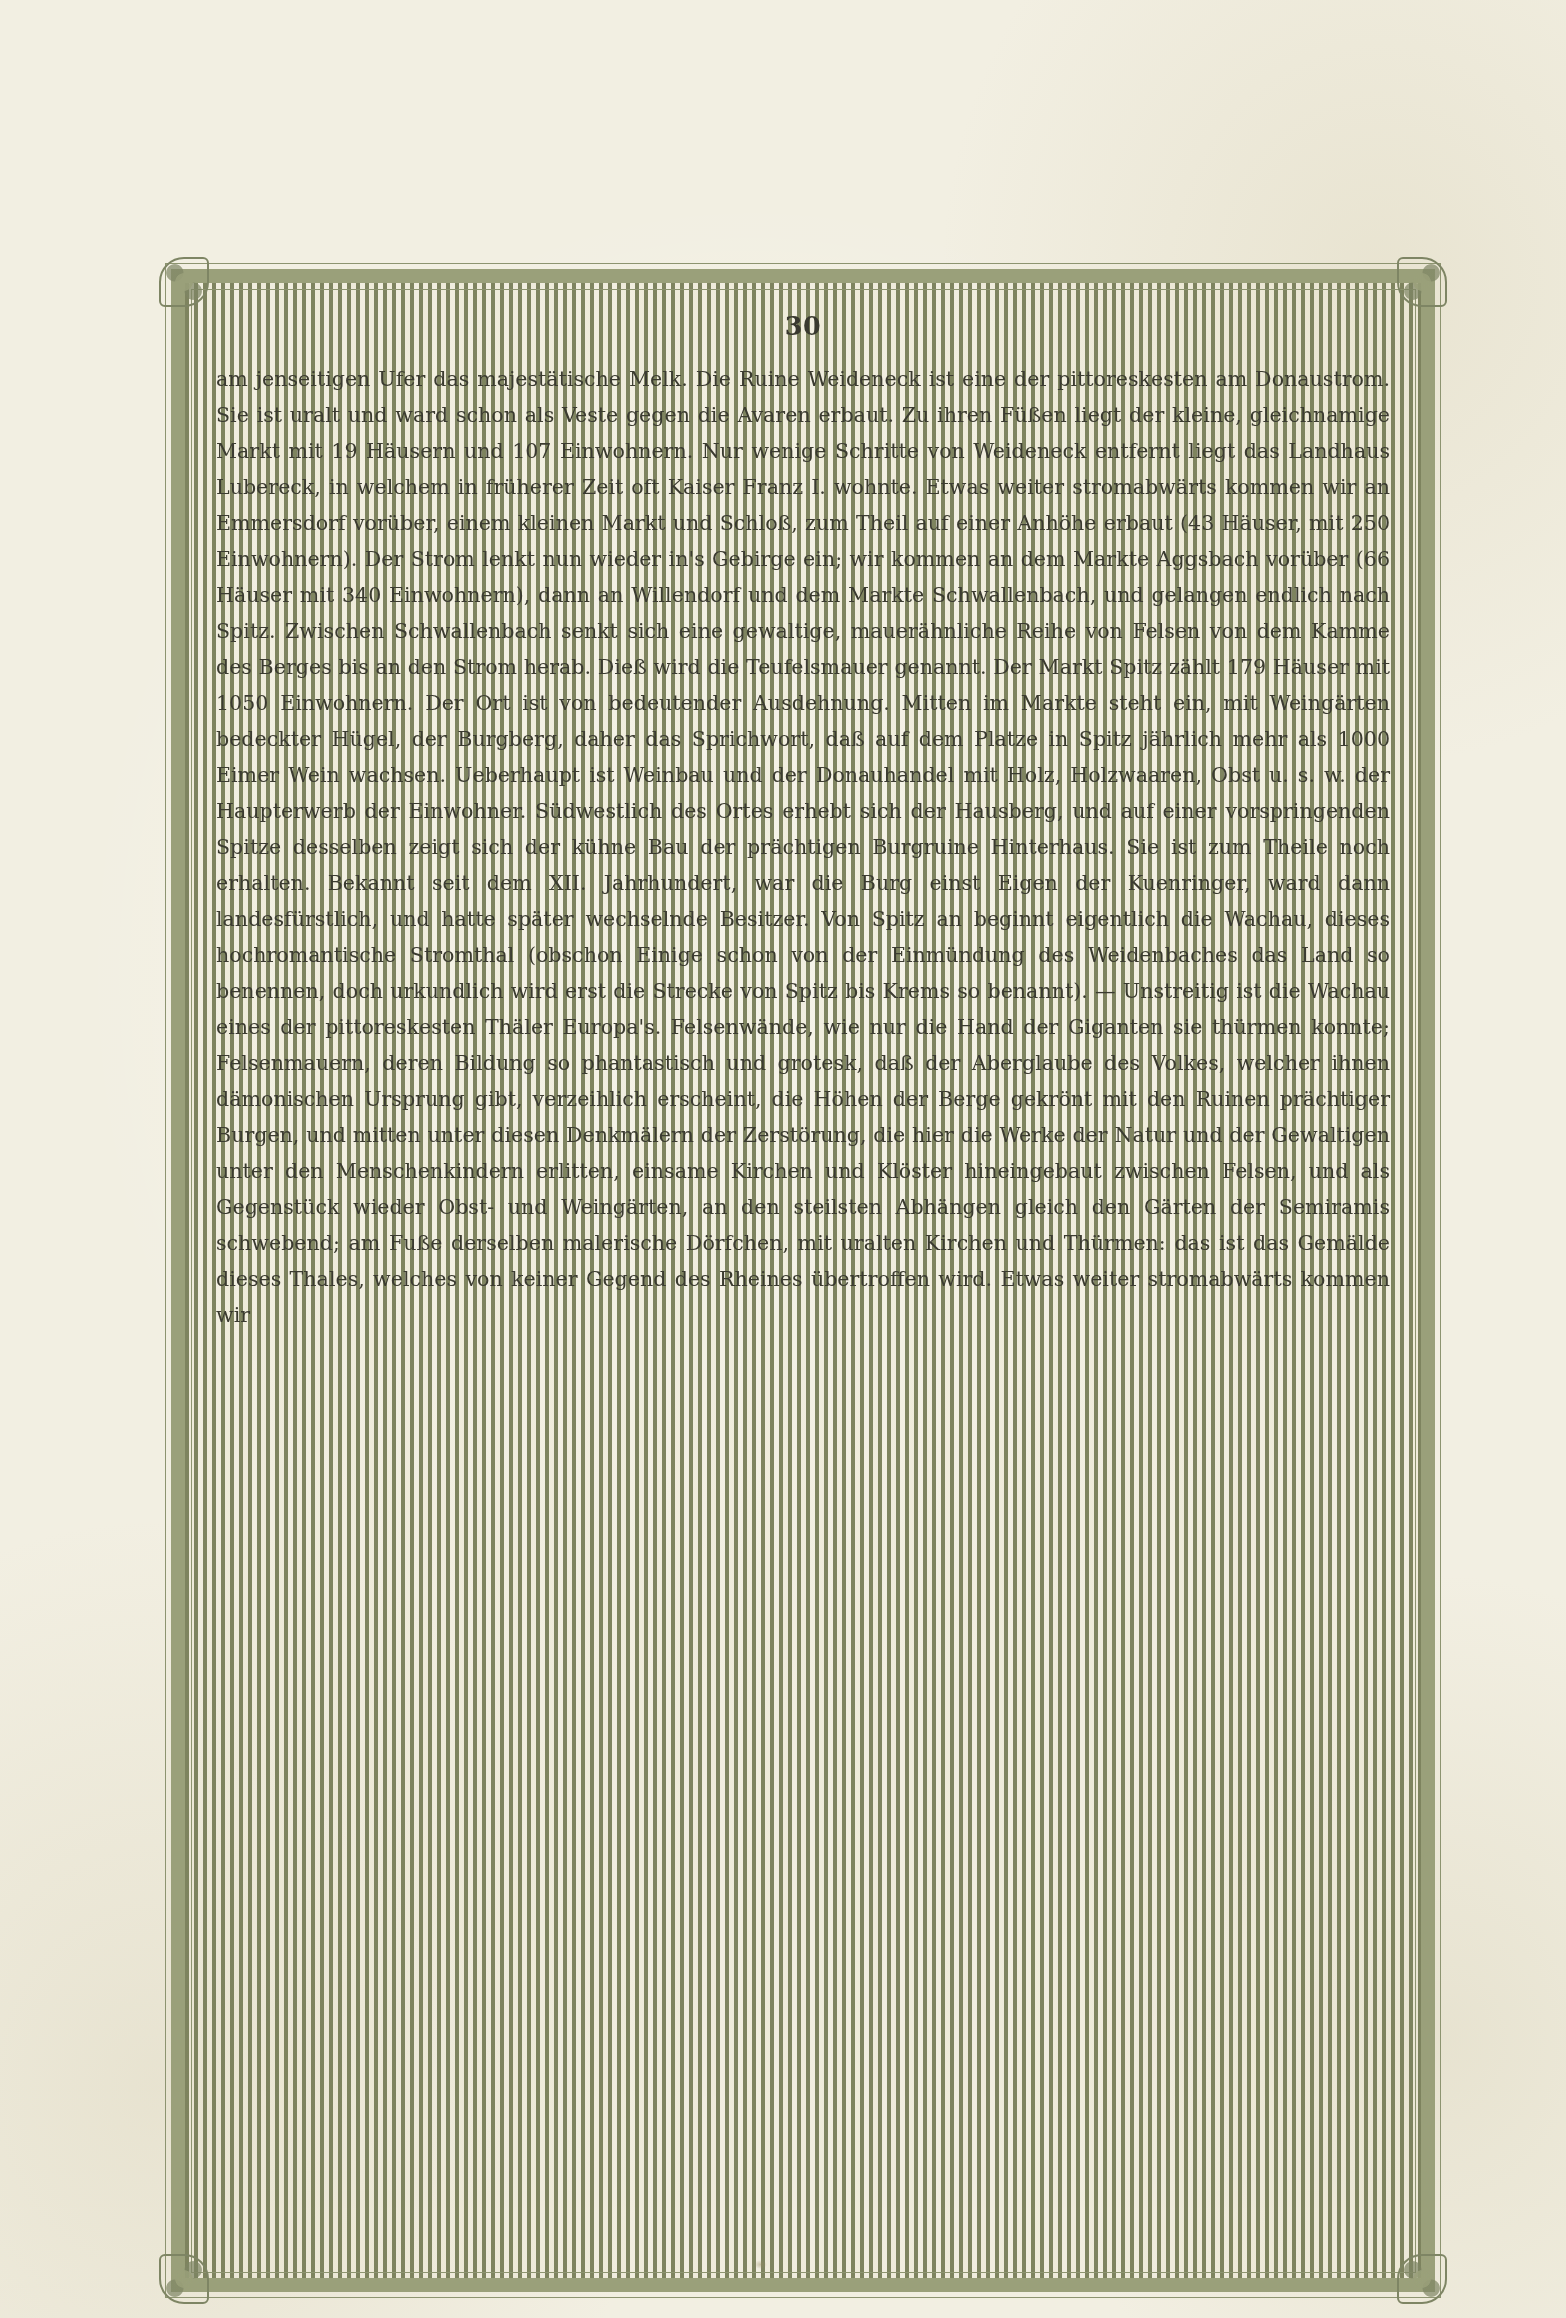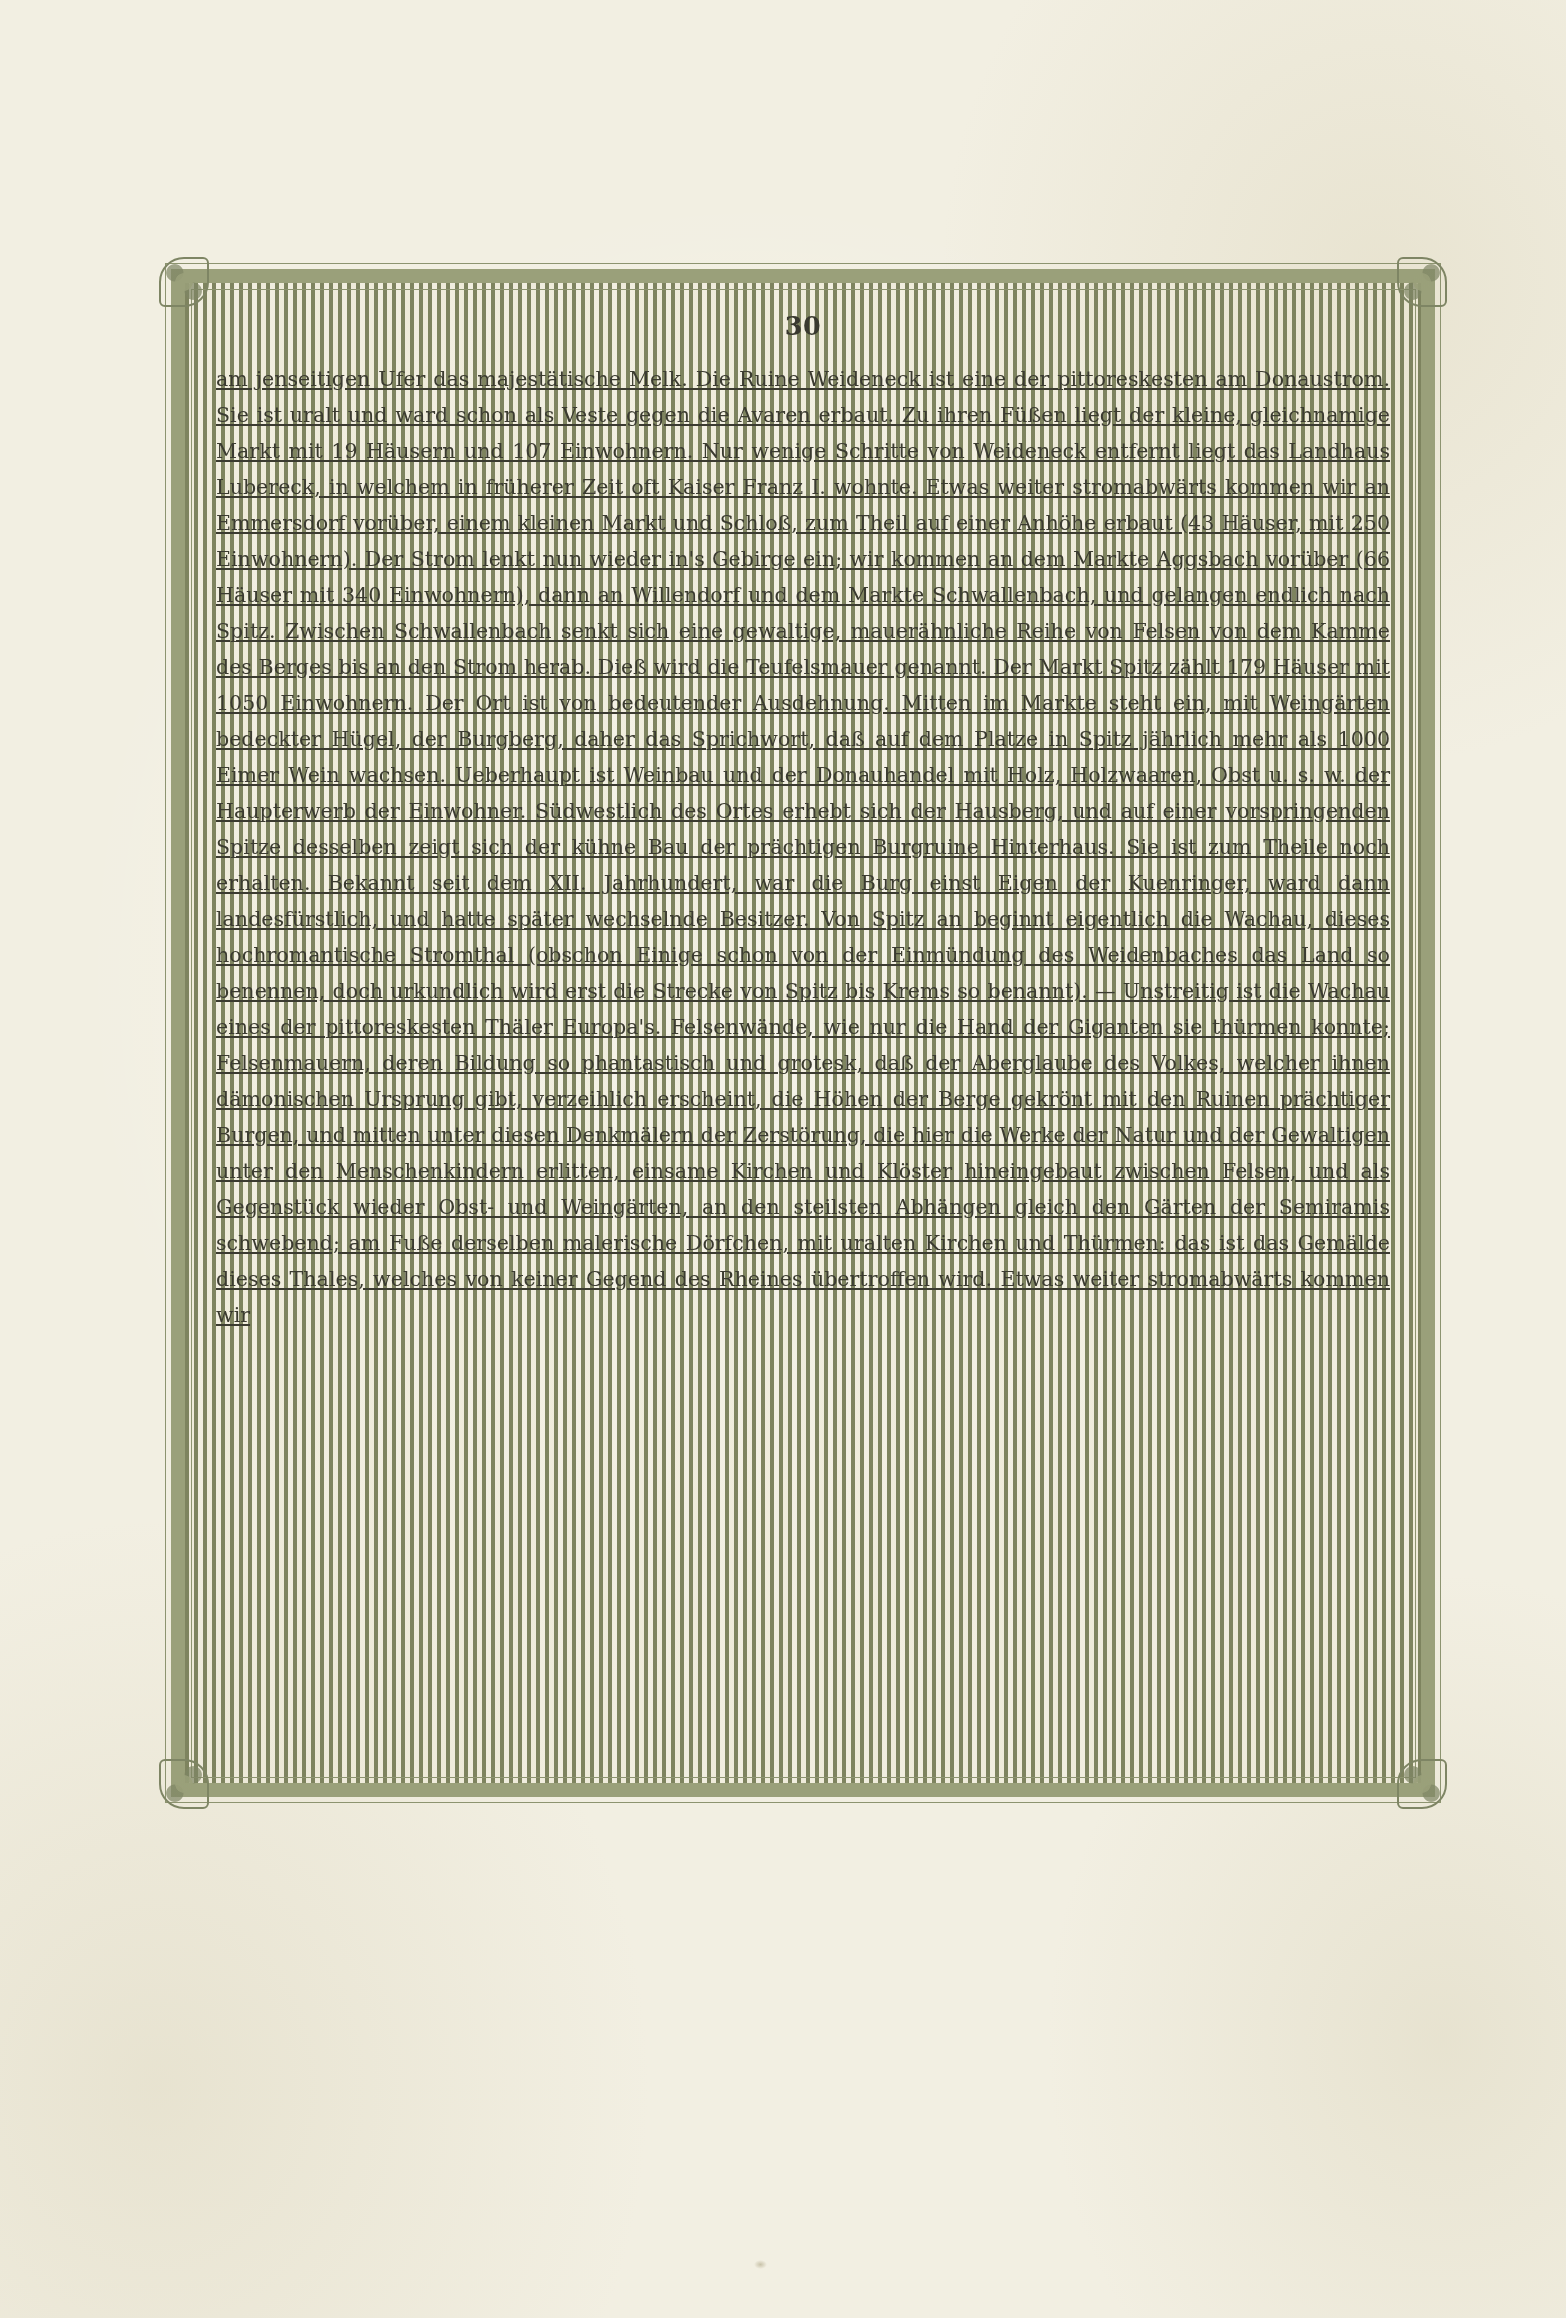--- a/index.html
+++ b/index.html
@@ -23,21 +23,21 @@
       radial-gradient(ellipse 40% 30% at 88% 12%, rgba(214,206,176,0.35) 0%, rgba(214,206,176,0) 70%),
       radial-gradient(ellipse 45% 35% at 10% 90%, rgba(210,202,172,0.33) 0%, rgba(210,202,172,0) 70%),
       radial-gradient(ellipse 35% 28% at 92% 88%, rgba(206,198,166,0.30) 0%, rgba(206,198,166,0) 72%);
     pointer-events: none;
   }
   .page-frame {
     position: absolute;
     left: 171px;
     top: 269px;
     width: 1264px;
-    height: 1528px;
+    height: 2023px;
   }
   
   .border-band {
     position: absolute;
     inset: 0;
     border: 14.2px solid #9aa07a;
     box-sizing: border-box;
     background:
       repeating-linear-gradient(90deg,
         rgba(120,126,88,0.95) 0px, rgba(120,126,88,0.95) 3.7px,
@@ -113,21 +113,20 @@
     font-size: 20.6px;
     line-height: 36px;
     color: #3b3b30;
     text-align: justify;
     text-justify: inter-word;
     -webkit-font-smoothing: antialiased;
   }
   .body-text p {
     margin: 0;
     text-indent: 0;
-    text-decoration: underline;
   }
   
   .blotch {
     position: absolute;
     left: 50%;
     top: 2260px;
     width: 13.5px;
     height: 9px;
     margin-left: -30px;
     background: radial-gradient(ellipse at 50% 50%, rgba(150,140,100,0.45), rgba(150,140,100,0) 70%);

